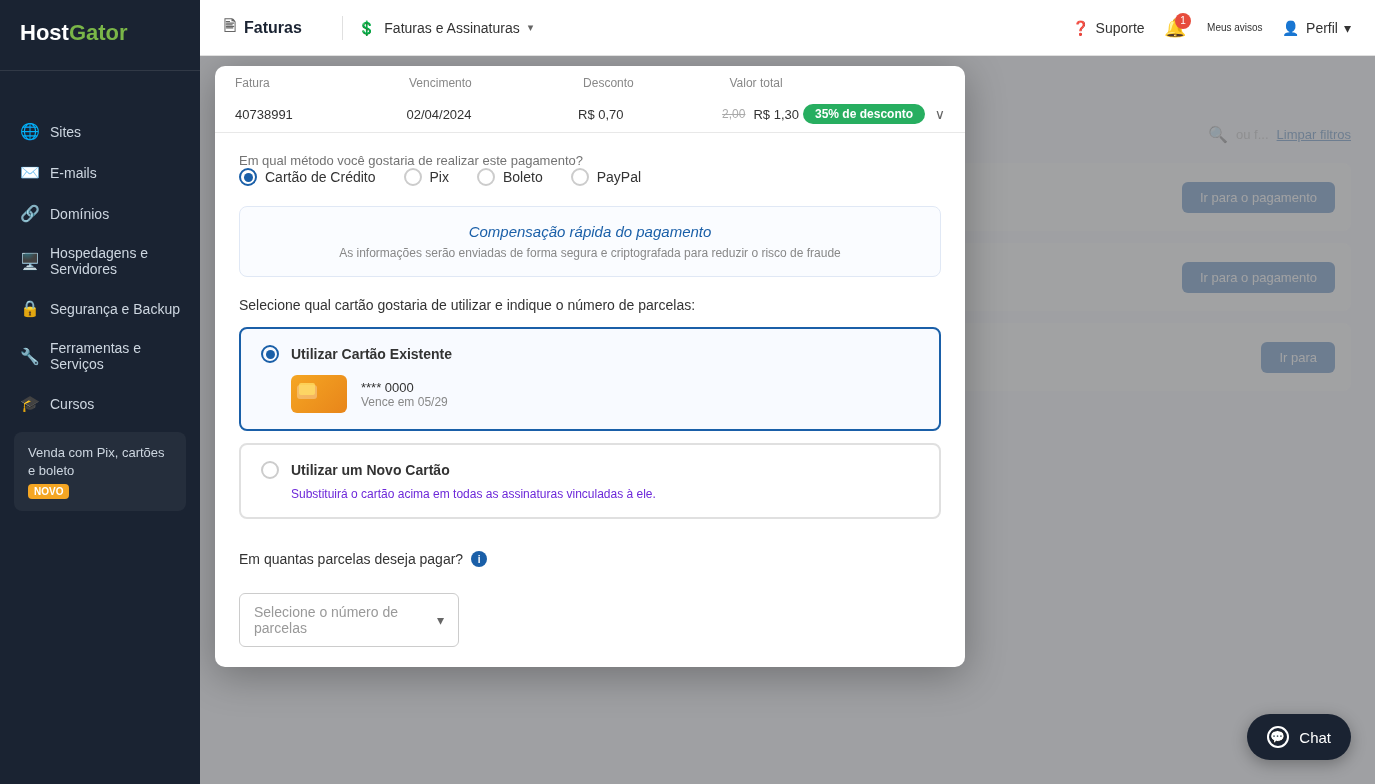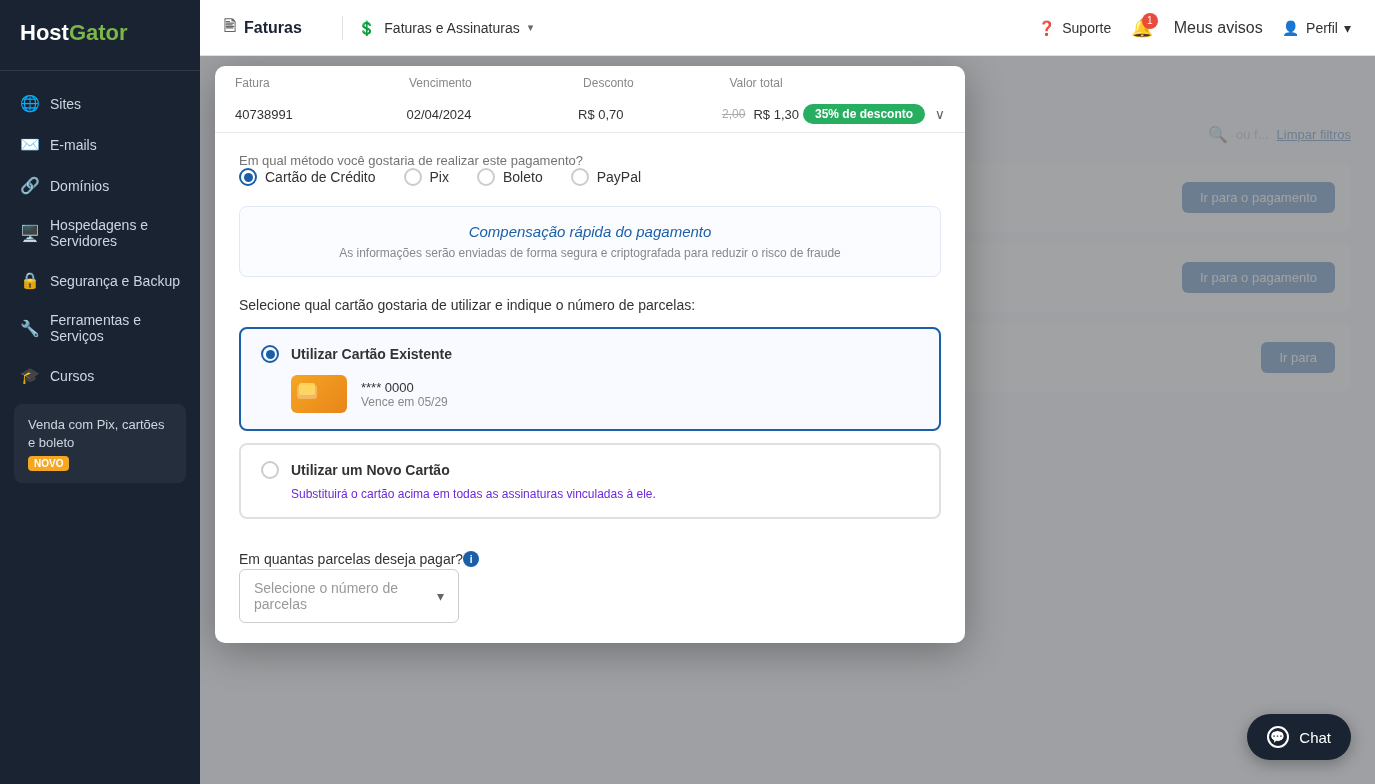--- a/index.html
+++ b/index.html
@@ -7,20 +7,21 @@
 
     
     .sidebar {
       width: 200px;
       background: #1a2332;
       height: 784px;
       display: flex;
       flex-direction: column;
       padding: 0;
       flex-shrink: 0;
+      gap: 28px;
     }
     .sidebar-logo {
       padding: 20px 20px 24px 20px;
       border-bottom: 1px solid rgba(255,255,255,0.1);
     }
     .sidebar-logo span {
       color: #fff;
       font-size: 22px;
       font-weight: 700;
     }
@@ -128,21 +129,21 @@
       width: 16px;
       height: 16px;
       display: flex;
       align-items: center;
       justify-content: center;
     }
     .topnav-notices {
       display: flex;
       align-items: center;
       gap: 6px;
-      font-size: 16px;
+      font-size: 10px;
       color: #333;
       cursor: pointer;
     }
     .topnav-profile {
       display: flex;
       align-items: center;
       gap: 6px;
       font-size: 14px;
       color: #333;
       cursor: pointer;
@@ -425,23 +426,24 @@
       color: #6d28d9;
       margin-top: 8px;
       margin-left: 30px;
     }
 
     
     .installments-section { padding: 0 24px 20px 24px; }
     .installments-title {
       font-size: 14px;
       color: #333;
-      margin-bottom: 2px;
-      display: flex;
-      align-items: center;
+      margin-bottom: 26px;
+      display: flex;
+      align-items: center;
+      gap: 8px;
     }
     .info-icon {
       width: 16px;
       height: 16px;
       border-radius: 50%;
       background: #1a5fa8;
       color: #fff;
       font-size: 10px;
       display: flex;
       align-items: center;

